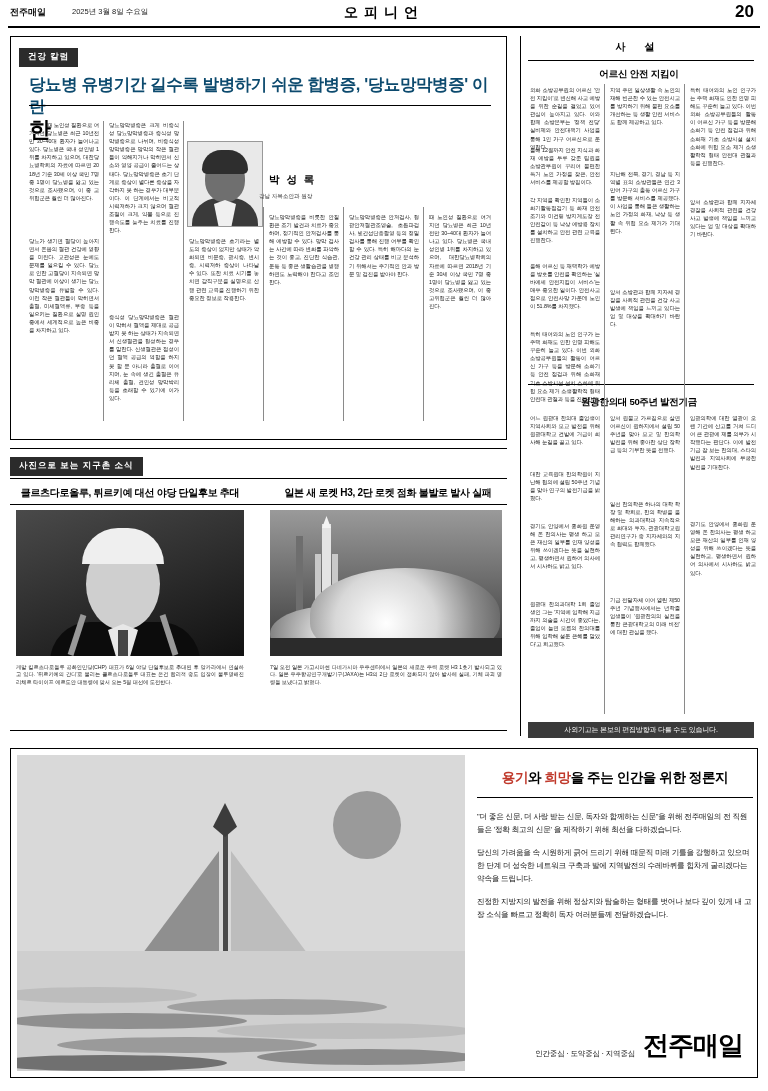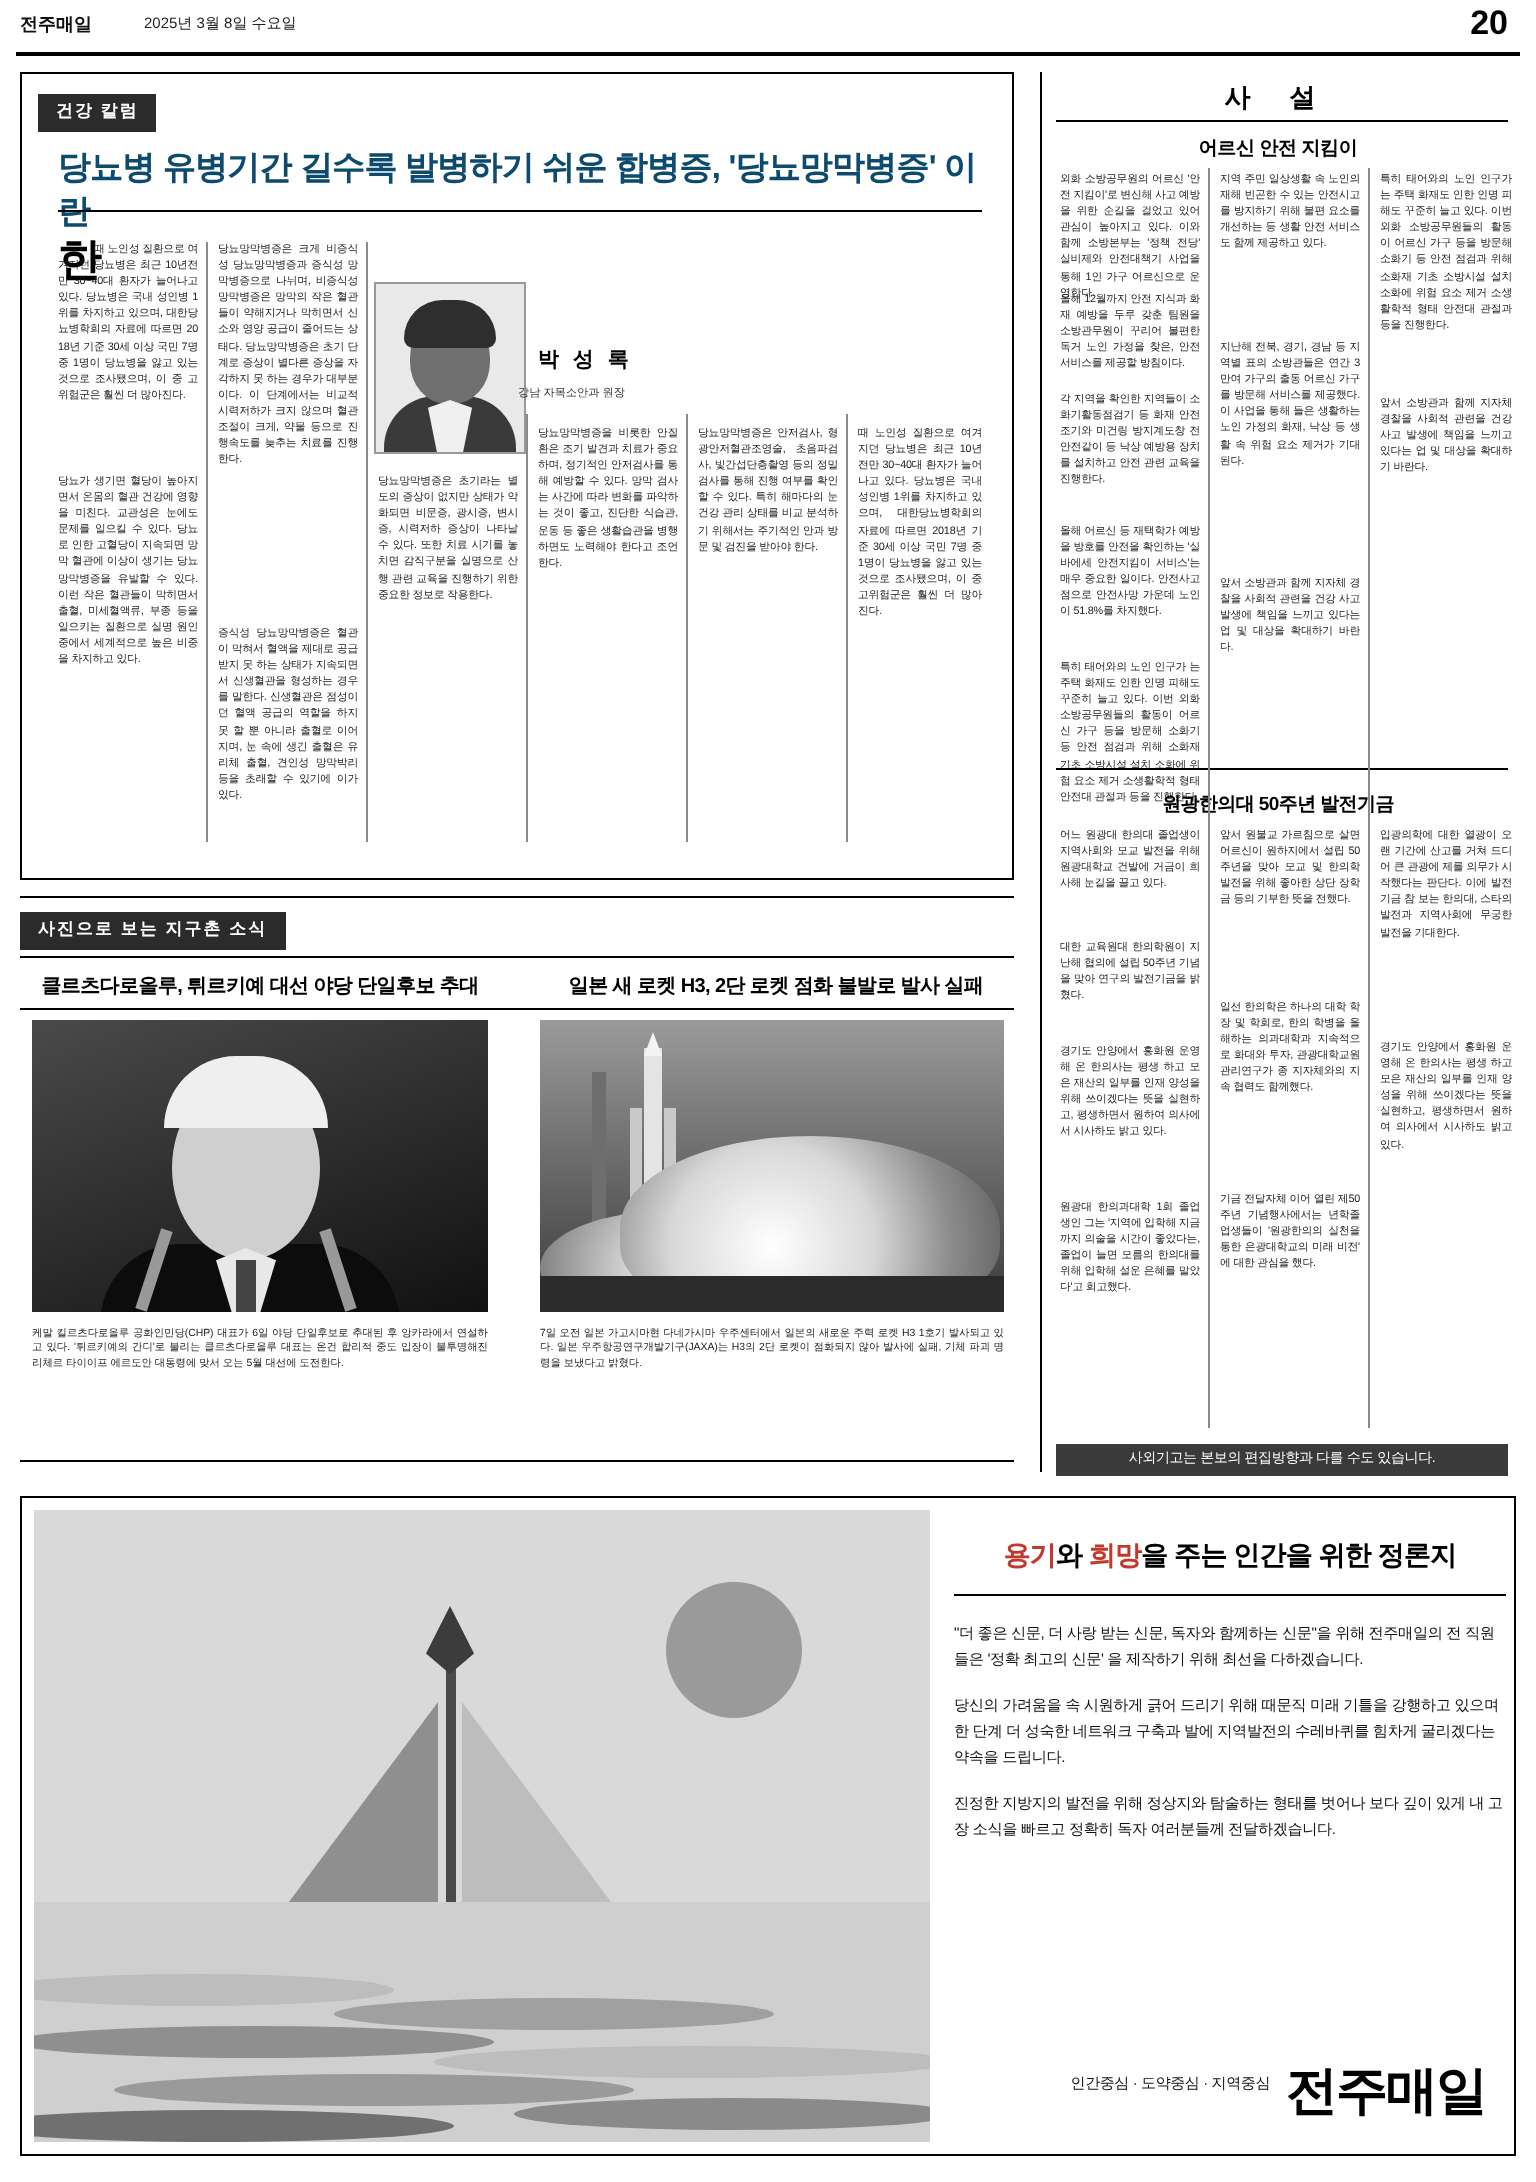--- a/index.html
+++ b/index.html
@@ -78,21 +78,21 @@
   .pb-smoke2{position:absolute;left:0px;top:96px;width:120px;height:56px;background:radial-gradient(circle at 50% 50%,#f2f2f2,#777);border-radius:50%;}
   .pb-rocket{position:absolute;left:52px;top:14px;width:9px;height:96px;background:#e4e4e4;}
   .pb-rocket-top{position:absolute;left:52px;top:6px;width:9px;height:12px;background:#f4f4f4;clip-path:polygon(50% 0,100% 100%,0 100%);}
   .pb-boost{position:absolute;left:45px;top:44px;width:6px;height:58px;background:#c9c9c9;}
   .pb-boost2{position:absolute;left:62px;top:44px;width:6px;height:58px;background:#c9c9c9;}
   .pb-tower{position:absolute;left:26px;top:26px;width:7px;height:92px;background:#6e6e6e;}
   .pb-water{position:absolute;left:0;bottom:0;width:232px;height:18px;background:#2b2b2b;}
 
   
   .ed{position:absolute;left:520px;top:36px;width:238px;height:700px;border-left:1px solid #000;box-sizing:border-box;padding-left:8px;}
-  .ed-title{position:absolute;left:520px;top:40px;width:238px;text-align:center;font-size:13px;font-weight:bold;letter-spacing:8px;color:#000;}
+  .ed-title{position:absolute;left:520px;top:40px;width:238px;text-align:center;font-size:10px;font-weight:bold;letter-spacing:8px;color:#000;}
   .ed-rule{position:absolute;left:528px;top:60px;width:226px;height:1px;background:#000;}
   .ed-sub{position:absolute;left:520px;top:68px;width:238px;text-align:center;font-size:9.5px;font-weight:bold;color:#000;letter-spacing:-0.2px;}
   .ed-sub2{position:absolute;left:520px;top:396px;width:238px;text-align:center;font-size:9.5px;font-weight:bold;color:#000;letter-spacing:-0.3px;}
   .ed-rule2{position:absolute;left:528px;top:384px;width:226px;height:1px;background:#000;}
   .ed-note{
     position:absolute;left:528px;top:722px;width:226px;height:16px;background:#3a3a3a;color:#fff;
     font-size:7px;text-align:center;line-height:16px;letter-spacing:-0.2px;
   }
 
   
@@ -105,32 +105,33 @@
   .mast{position:absolute;left:206px;top:66px;width:5px;height:144px;background:#4a4a4a;}
   .pen-nib{position:absolute;left:196px;top:48px;width:24px;height:34px;background:#3c3c3c;clip-path:polygon(50% 0,100% 70%,50% 100%,0 70%);}
   .sail1{position:absolute;left:120px;top:96px;width:82px;height:110px;background:#8f8f8f;clip-path:polygon(100% 0,100% 100%,0 100%);}
   .sail2{position:absolute;left:214px;top:96px;width:82px;height:110px;background:#bdbdbd;clip-path:polygon(0 0,100% 100%,0 100%);}
   .ad-text{position:absolute;left:466px;top:20px;width:276px;}
   .ad-head{font-size:13.5px;font-weight:bold;color:#000;text-align:center;letter-spacing:-0.4px;}
   .ad-head .hl{color:#c0392b;}
   .ad-rule{width:276px;height:1px;background:#000;margin:10px 0 12px 0;}
   .ad-p{font-size:7.6px;line-height:13px;color:#111;margin:0 0 10px 0;letter-spacing:-0.2px;}
   .ad-foot{position:absolute;right:14px;bottom:14px;text-align:right;}
-  .ad-slogan{font-size:7.5px;color:#111;margin-bottom:16px;letter-spacing:-0.2px;}
+  .ad-slogan{font-size:7.5px;color:#111;margin-bottom:4px;letter-spacing:-0.2px;}
   .ad-logo{font-size:26px;font-weight:bold;color:#000;letter-spacing:-1px;}
   .ad-foot-row{display:flex;align-items:flex-end;justify-content:flex-end;gap:8px;}
 </style>
 </head>
 <body>
 
 <div class="page">
 
   <div class="masthead">
     <div class="mh-left">전주매일</div>
     <div class="mh-date">2025년 3월 8일 수요일</div>
+    <div class="mh-center">오피니언</div>
     <div class="mh-page">20</div>
     <div class="mh-rule"></div>
   </div>
 
   <div class="art-frame">
     <div class="art-tagwrap">
       <span class="tag">건강 칼럼</span>
     </div>
     <div class="art-title">당뇨병 유병기간 길수록 발병하기 쉬운 합병증, '당뇨망막병증' 이란</div>
     <div class="art-rule"></div>

